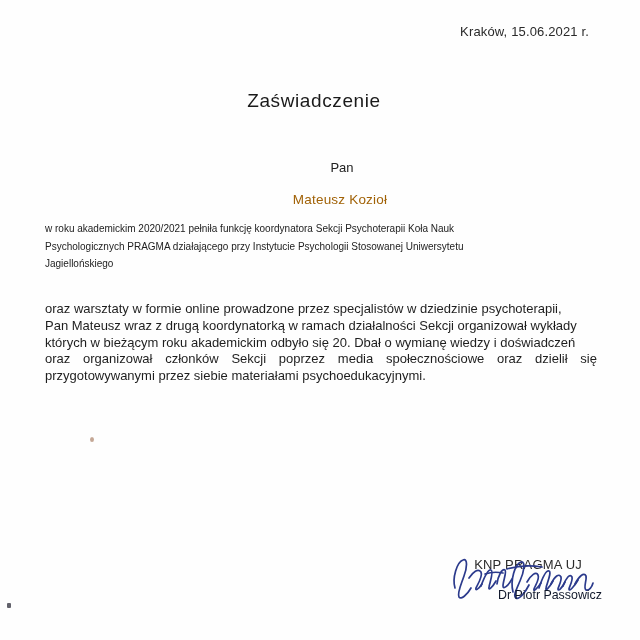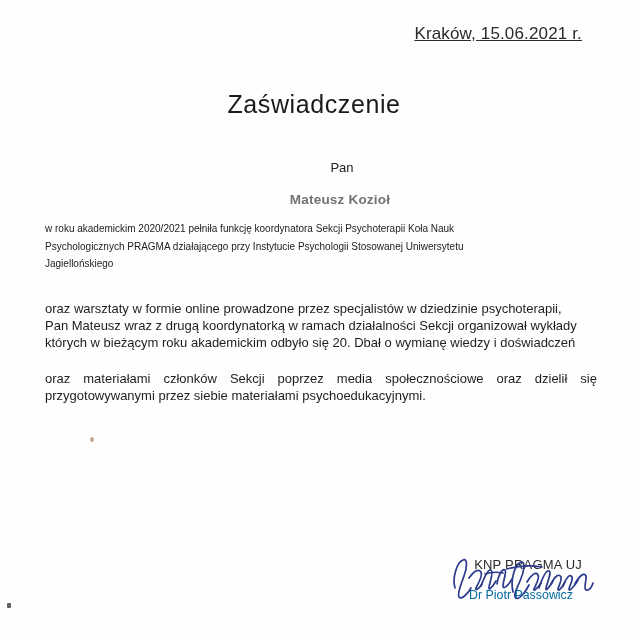--- a/index.html
+++ b/index.html
@@ -20,36 +20,35 @@
   .page {
     position: absolute;
     inset: 0;
     background: #fefefe;
   }
 
   
   .date-line {
     position: absolute;
     top: 24px;
-    right: 58px;
-    font-size: 17px;
+    right: 51px;
+    font-size: 13px;
     letter-spacing: 0.15px;
     color: #2a2a2a;
     white-space: nowrap;
-    text-decoration: underline;
   }
 
   
   .doc-title {
     position: absolute;
     top: 90px;
     left: 0;
     right: 12px;
     text-align: center;
-    font-size: 25px;
+    font-size: 19px;
     letter-spacing: 0.6px;
     color: #1a1a1a;
     font-weight: 400;
   }
 
   
   .addressee {
     position: absolute;
     top: 160px;
     left: 0;
@@ -57,22 +56,22 @@
     text-align: center;
     margin-left: 24px;
   }
   .addressee-honorific {
     font-size: 13px;
     color: #222;
     padding-left: 20px;
   }
   .addressee-name {
     font-size: 13.5px;
-    font-weight: bold;
-    color: #737373;
+    font-weight: normal;
+    color: #a16207;
     margin-top: 17px;
     padding-left: 16px;
     letter-spacing: 0.2px;
   }
 
   
   .intro-block {
     position: absolute;
     top: 220px;
     left: 45px;
@@ -94,21 +93,21 @@
     text-align: justify;
   }
   .body-block .line {
     display: block;
     white-space: nowrap;
   }
   .body-block .line.justified {
     display: flex;
     justify-content: space-between;
   }
-  .body-block .line.justified > span { white-space: pre; margin-top: 20px; }
+  .body-block .line.justified > span { white-space: pre; }
 
   
   .sig-caption {
     position: absolute;
     top: 526px;
     right: 43px;
     font-size: 12.8px;
     color: #222;
     white-space: nowrap;
   }
@@ -118,23 +117,23 @@
     right: 58px;
     font-size: 13px;
     color: #2a2a2a;
     white-space: nowrap;
     letter-spacing: 0.2px;
     text-align: center;
   }
   .sig-name {
     position: absolute;
     top: 588px;
-    right: 67px;
+    right: 38px;
     font-size: 12.4px;
-    color: #0369a1;
+    color: #0f172a;
     white-space: nowrap;
   }
   .sig-ink {
     position: absolute;
     top: 548px;
     right: 45px;
     width: 150px;
     height: 56px;
     pointer-events: none;
   }
@@ -181,21 +180,21 @@
     <div>Psychologicznych PRAGMA działającego przy Instytucie Psychologii Stosowanej Uniwersytetu</div>
     <div>Jagiellońskiego</div>
   </div>
 
   <div class="body-block">
     <span class="line">oraz warsztaty w formie online prowadzone przez specjalistów w dziedzinie psychoterapii,</span>
     <span class="line">Pan Mateusz wraz z drugą koordynatorką w ramach działalności Sekcji organizował wykłady</span>
     <span class="line">których w bieżącym roku akademickim odbyło się 20. Dbał o wymianę wiedzy i doświadczeń</span>
     <span class="line justified">
       <span>oraz</span>
-      <span>materiałami</span>
+      <span>organizował</span>
       <span>członków</span>
       <span>Sekcji</span>
       <span>poprzez</span>
       <span>media</span>
       <span>społecznościowe</span>
       <span>oraz</span>
       <span>dzielił</span>
       <span>się</span>
     </span>
     <span class="line">przygotowywanymi przez siebie materiałami psychoedukacyjnymi.</span>

